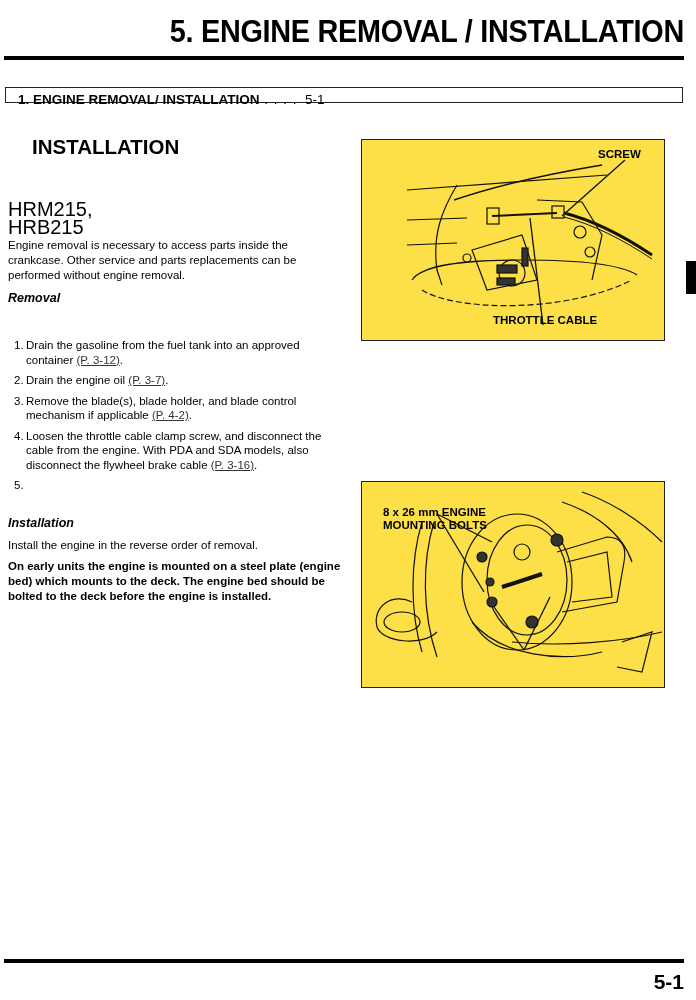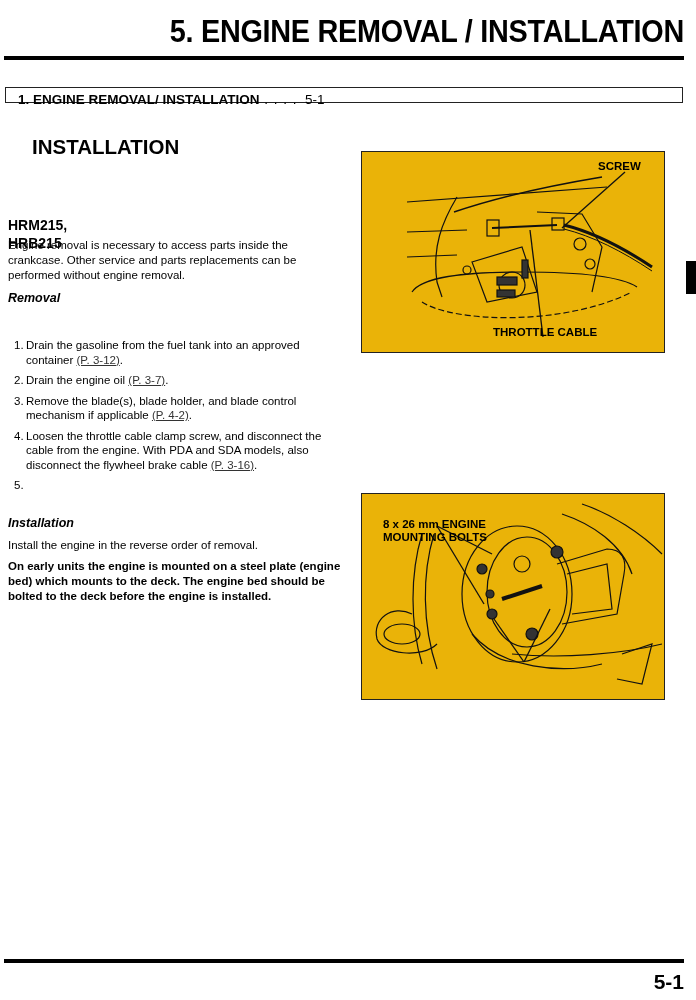--- a/index.html
+++ b/index.html
@@ -13,39 +13,39 @@
   
   #toc-box { left: 5px; top: 87px; width: 678px; height: 16px; border: 1.5px solid #222; box-sizing: border-box; }
   #toc-entry { position: absolute; left: 12px; top: 4px; font-size: 13.5px; white-space: nowrap; }
   #toc-entry .toc-title { font-weight: bold; }
   #toc-entry .toc-dots { letter-spacing: 1px; }
 
   
   #section-heading { left: 8px; top: 134px; font-size: 20.5px; font-weight: bold; line-height: 25px; }
   #section-heading .l2 { padding-left: 24px; display: block; }
 
-  #model-heading { left: 8px; top: 216px; font-size: 14px; font-weight: bold; line-height: 18px; }
+  #model-heading { left: 8px; top: 200px; font-size: 20px; font-weight: normal; line-height: 18px; }
 
   .para { font-size: 11.5px; line-height: 15px; }
   #intro-para { left: 8px; top: 238px; width: 330px; }
 
   .subhead { font-size: 12.5px; font-weight: bold; font-style: italic; }
   #removal-heading { left: 8px; top: 291px; }
 
   #steps { left: 14px; top: 338px; width: 335px; margin: 0; padding: 0; list-style: none; }
   #steps li { font-size: 11.5px; line-height: 14.5px; margin-bottom: 6px; position: relative; padding-left: 12px; }
   #steps li .num { position: absolute; left: 0; top: 0; }
   .ref { text-decoration: underline; color: #333; }
 
   #install-heading { left: 8px; top: 516px; }
   #install-p1 { left: 8px; top: 538px; width: 345px; }
   #install-p2 { left: 8px; top: 559px; width: 345px; font-weight: bold; }
 
   
-  .figure { border: 1.5px solid #222; box-sizing: border-box; background: #eab308; overflow: hidden; margin-top: 12px; }
+  .figure { border: 1.5px solid #222; box-sizing: border-box; background: #fde047; overflow: hidden; }
   #fig1 { left: 361px; top: 139px; width: 304px; height: 202px; }
   #fig2 { left: 361px; top: 481px; width: 304px; height: 207px; }
   .fig-label { position: absolute; font-size: 11.5px; font-weight: bold; line-height: 13px; white-space: nowrap; }
   .figure svg { position: absolute; left: 0; top: 0; }
 
   
   #thumb-tab { left: 686px; top: 261px; width: 10px; height: 33px; background: #000; }
 
   
   #footer-rule { left: 4px; right: 12px; top: 959px; height: 4px; background: #000; }

